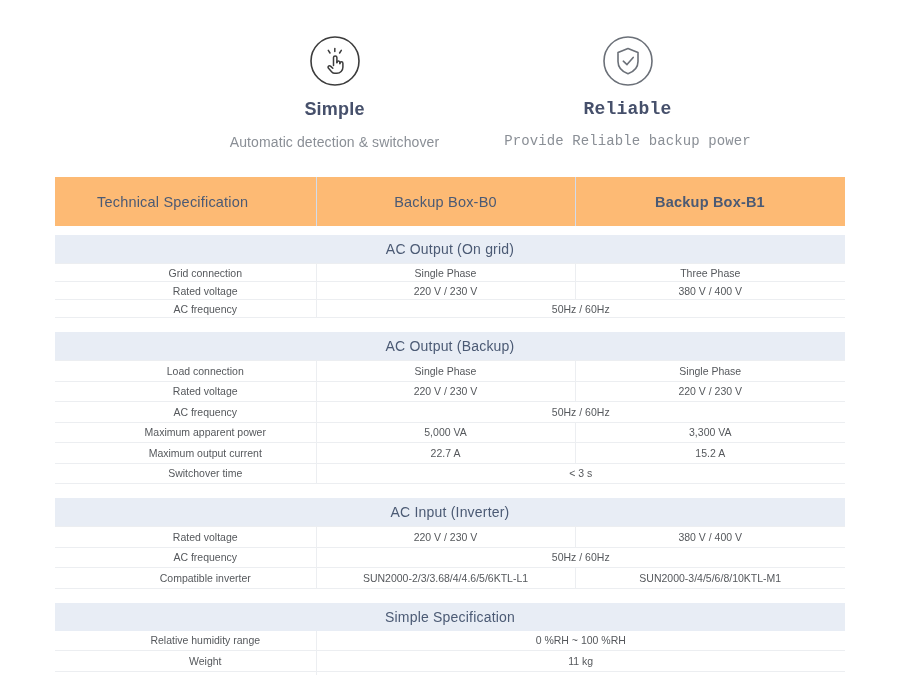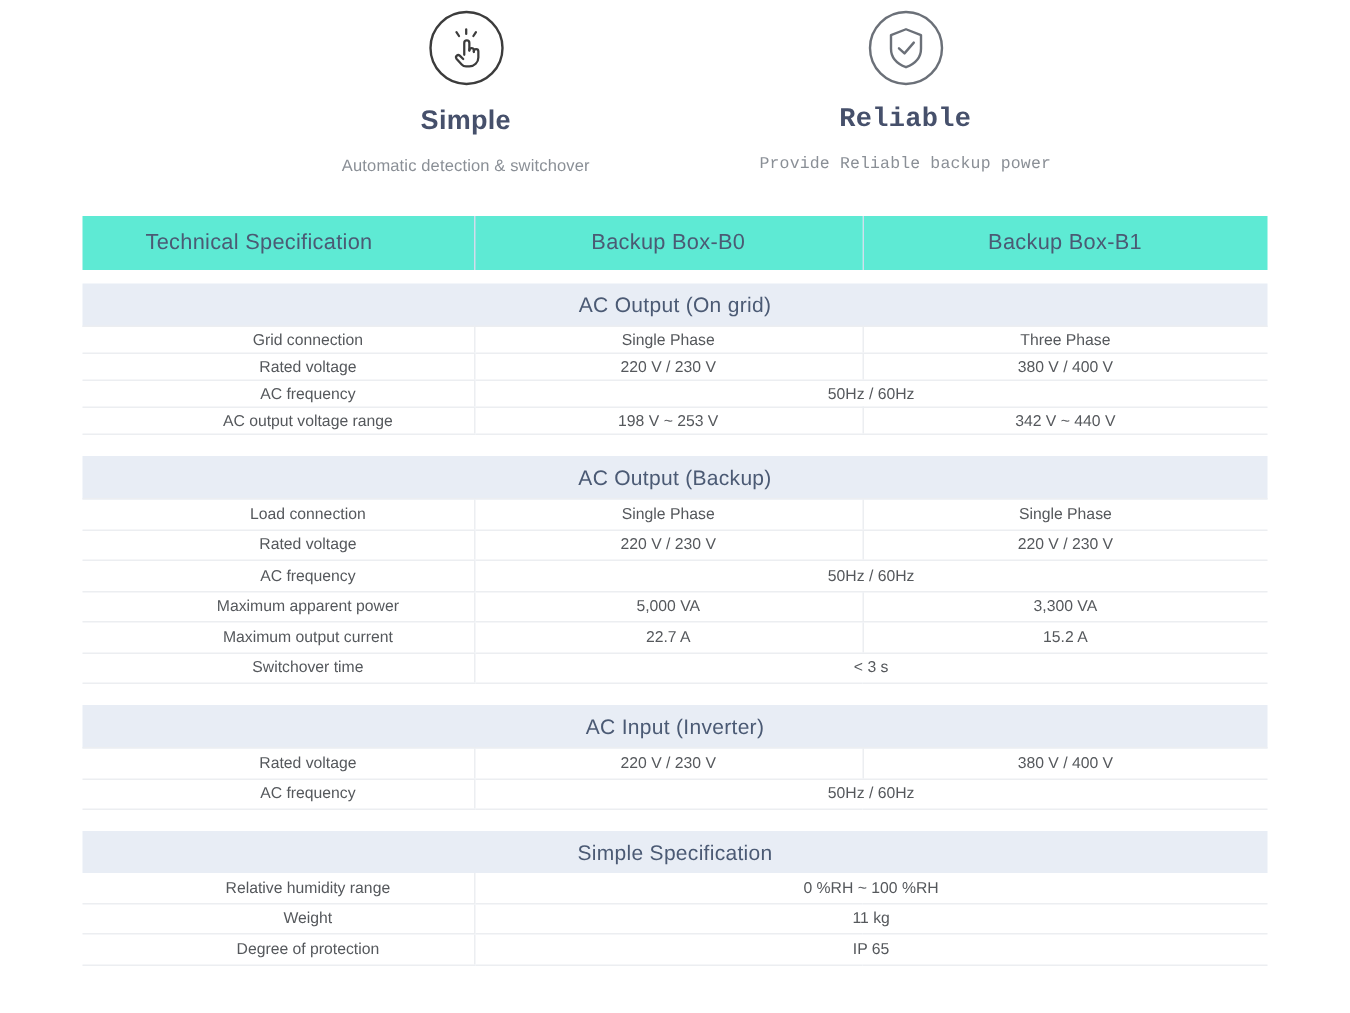--- a/index.html
+++ b/index.html
@@ -11,21 +11,22 @@
     width: 900px;
     height: 675px;
     font-family: "Liberation Sans", sans-serif;
     color: #55585c;
     overflow: hidden;
   }
 
   
   .features {
     display: flex;
-    padding: 6px 0 0 0;
+    padding: 35px 0 0 0;
+    margin-left: 24px;
   }
   .feature {
     width: 293px;
     text-align: center;
   }
   .feature.f1 { margin-left: 164px; }
   .feature.f2 { margin-left: 0px; font-family: Liberation Mono, monospace; }
 
   .icon-circle {
     width: 52px;
@@ -34,45 +35,45 @@
     display: block;
   }
   .feature-title {
     font-size: 18px;
     font-weight: bold;
     color: #46506b;
     letter-spacing: .2px;
     margin-bottom: 14px;
   }
   .feature-sub {
-    font-size: 11px;
+    font-size: 14px;
     color: #8a8f96;
     letter-spacing: .1px;
   }
 
   
   .spec-table {
     width: 790px;
     margin: 27px auto 0 auto;
     border-collapse: collapse;
     table-layout: fixed;
   }
   .spec-table td, .spec-table th {
     padding: 0;
     vertical-align: middle;
   }
 
   .col-label { width: 261px; }
   .col-b0    { width: 259px; }
-  .col-b1    { width: 270px; }
+  .col-b1    { width: 270px; font-weight: bold; }
 
   
   tr.head-row td {
-    background: #5eead4;
-    height: 36px;
+    background: #fdba74;
+    height: 49px;
     font-size: 14.5px;
     color: #4b5a74;
     text-align: center;
     letter-spacing: .2px;
   }
   tr.head-row td.col-label { text-align: left; padding-left: 42px; }
   tr.head-row td.divider-l { box-shadow: inset 1px 0 0 #d2dcec; }
 
   
   tr.spacer td { height: 14px; background: #ffffff; }
@@ -171,25 +172,20 @@
       </tr>
       <tr class="data-row">
         <td class="lbl">Rated voltage</td>
         <td class="val">220 V / 230 V</td>
         <td class="val">380 V / 400 V</td>
       </tr>
       <tr class="data-row">
         <td class="lbl">AC frequency</td>
         <td class="val-merged" colspan="2">50Hz / 60Hz</td>
       </tr>
-      <tr class="data-row">
-        <td class="lbl">AC output voltage range</td>
-        <td class="val">198 V ~ 253 V</td>
-        <td class="val">342 V ~ 440 V</td>
-      </tr>
       <tr class="spacer">
         <td colspan="3"></td>
       </tr>
       <tr class="section-row">
         <td colspan="3">AC Output (Backup)</td>
       </tr>
       <tr class="data-row tall first">
         <td class="lbl">Load connection</td>
         <td class="val">Single Phase</td>
         <td class="val">Single Phase</td>
@@ -225,20 +221,25 @@
       </tr>
       <tr class="data-row tall first">
         <td class="lbl">Rated voltage</td>
         <td class="val">220 V / 230 V</td>
         <td class="val">380 V / 400 V</td>
       </tr>
       <tr class="data-row tall">
         <td class="lbl">AC frequency</td>
         <td class="val-merged" colspan="2">50Hz / 60Hz</td>
       </tr>
+      <tr class="data-row tall">
+        <td class="lbl">Compatible inverter</td>
+        <td class="val">SUN2000-2/3/3.68/4/4.6/5/6KTL-L1</td>
+        <td class="val">SUN2000-3/4/5/6/8/10KTL-M1</td>
+      </tr>
       <tr class="spacer">
         <td colspan="3"></td>
       </tr>
       <tr class="section-row">
         <td colspan="3">Simple Specification</td>
       </tr>
       <tr class="data-row tall">
         <td class="lbl">Relative humidity range</td>
         <td class="val-merged" colspan="2">0 %RH ~ 100 %RH</td>
       </tr>

